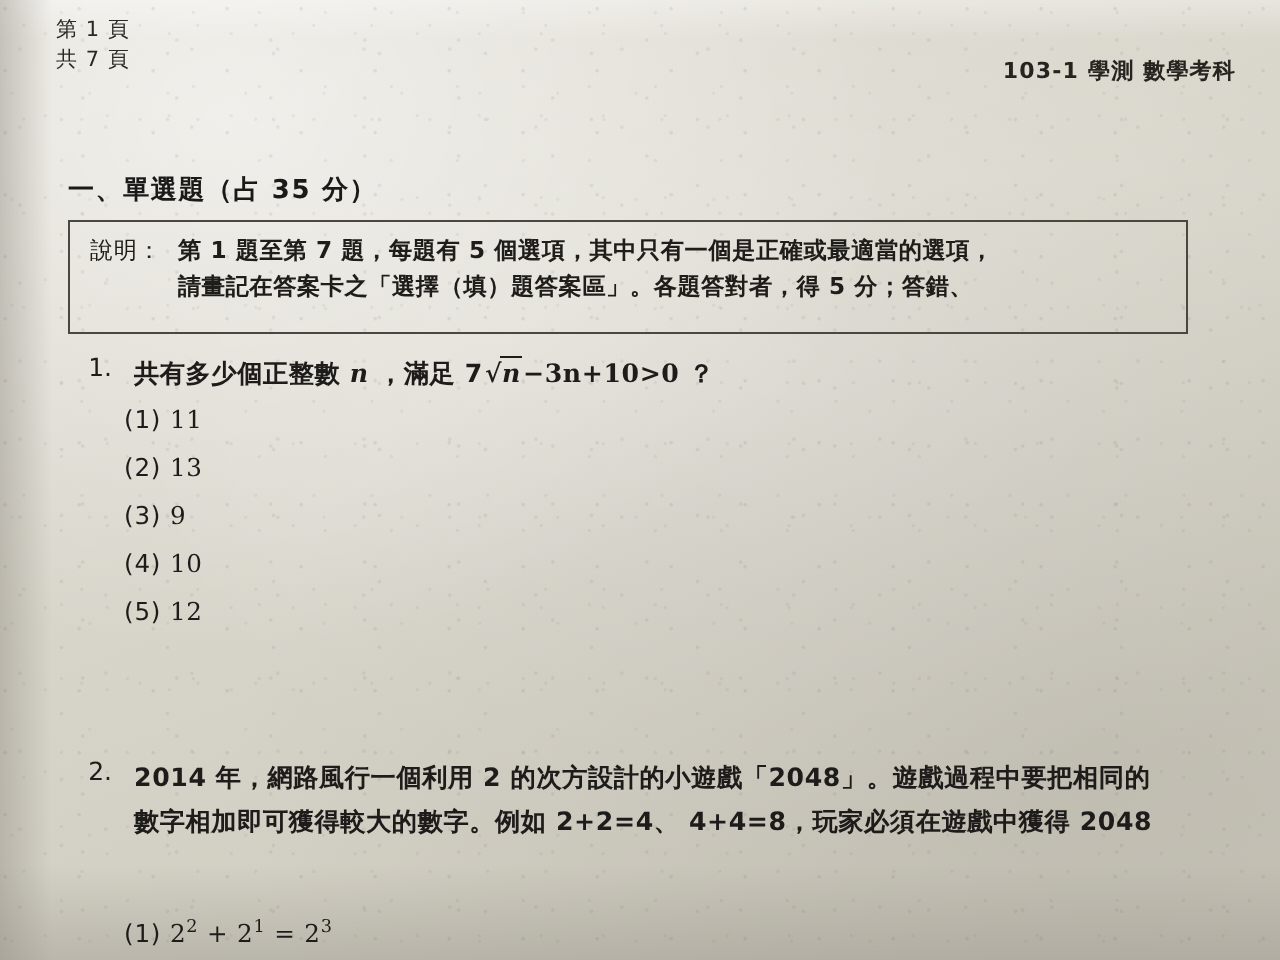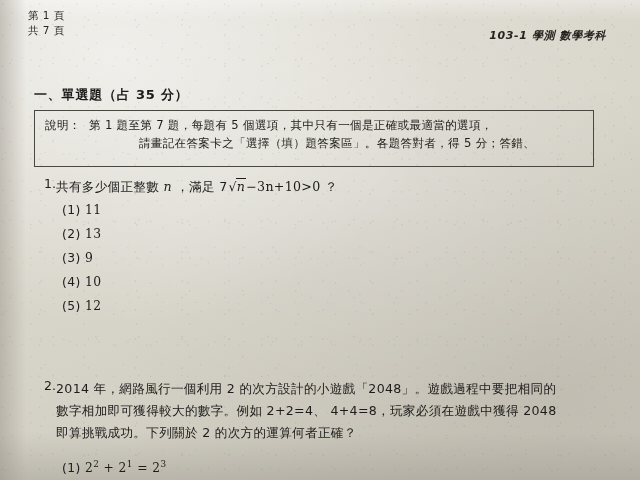--- a/index.html
+++ b/index.html
@@ -77,27 +77,26 @@
     position: absolute;
     left: 28px;
     top: 8px;
     font-size: 10.5px;
     line-height: 15px;
     color: #2a2824;
     letter-spacing: 0.5px;
   }
   .hdr-right {
     position: absolute;
-    right: 34px;
+    right: 22px;
     top: 28px;
     font-size: 11px;
     font-weight: bold;
     color: #26241f;
     letter-spacing: 0.6px;
-    font-style: italic;
   }
 
   .sec-title {
     position: absolute;
     left: 34px;
     top: 57px;
     font-size: 15.5px;
     font-weight: bold;
     letter-spacing: 1px;
     color: #1b1a18;
@@ -132,45 +131,46 @@
     letter-spacing: 0.3px;
     color: #1f1d1a;
   }
   .note-label {
     float: left;
     width: 44px;
   }
   .note-line {
     margin: 0;
     padding: 0;
+    font-weight: bold;
   }
   .note-line.indent {
     padding-left: 44px;
-    text-align: center;
   }
 
   
   .q {
     position: absolute;
     left: 36px;
     width: 568px;
   }
   .q-num {
     position: absolute;
     left: 0;
     top: 0;
     width: 20px;
     text-align: right;
     font-size: 12.5px;
   }
   .q-body {
-    margin-left: 20px;
+    margin-left: 31px;
     font-size: 12.6px;
     line-height: 22px;
     letter-spacing: 0.3px;
+    font-weight: bold;
   }
 
   .opt {
     font-size: 12.3px;
     line-height: 24px;
     letter-spacing: 0.4px;
   }
   .opts-1 {
     position: absolute;
     left: 62px;
@@ -261,21 +261,20 @@
         <span>(5)</span>
         <span class="mnum">12</span>
       </div>
     </div>
 
     <div class="q q2">
       <div class="q-num">2.</div>
       <div class="q-body">
         <div>2014 年，網路風行一個利用 2 的次方設計的小遊戲「2048」。遊戲過程中要把相同的</div>
         <div>數字相加即可獲得較大的數字。例如 2+2=4、 4+4=8，玩家必須在遊戲中獲得  2048</div>
-        <div>即算挑戰成功。下列關於 2 的次方的運算何者正確？</div>
       </div>
     </div>
 
     <div class="opts-2">
       <div class="opt">
         <span>(1)</span>
         <span class="mnum">
           <span>2</span><span class="sup">2</span>
           <span>+</span>
           <span>2</span><span class="sup">1</span>

